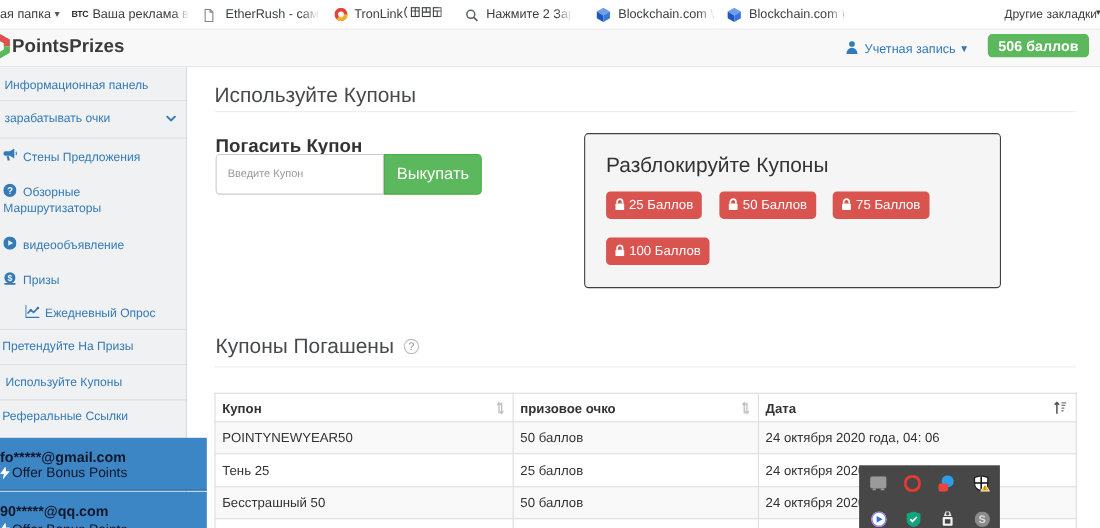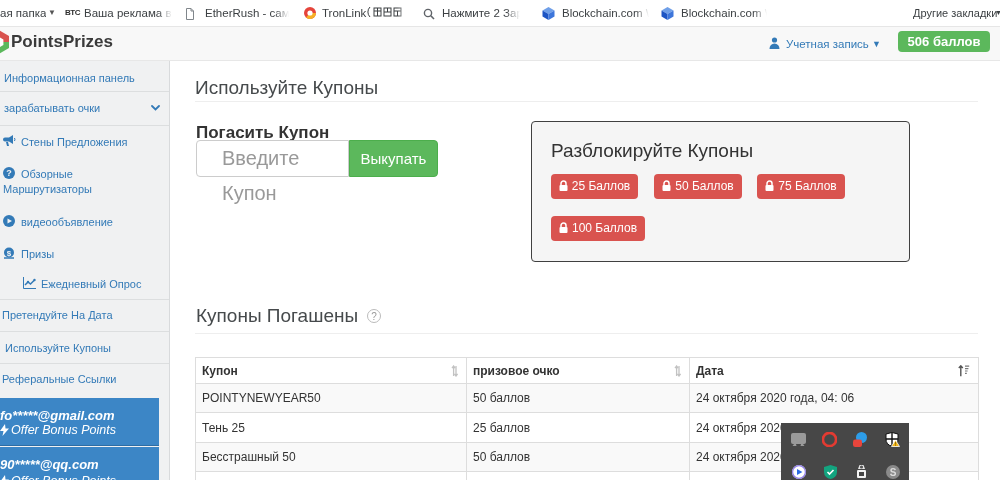--- a/index.html
+++ b/index.html
@@ -25,29 +25,29 @@
   color:#337ab7; font-size:11.5px; }
 #ptsbtn { position:absolute; left:898px; top:4px; width:92px; height:21px; background:#5cb85c;
   border-radius:4px; color:#fff; font-size:13px; font-weight:bold; text-align:center;
   line-height:21px; }
 
 
 #sidebar { position:absolute; left:0; top:61px; width:170px; height:419px; background:#f0f1f2;
   border-right:1px solid #d8dadc; }
 .sb-item { position:absolute; left:0; width:169px; color:#337ab7; font-size:11px; }
 .sb-sep { position:absolute; left:0; width:169px; height:0; border-top:1px solid #dcdedf; }
-.sb-blue { position:absolute; left:0; width:159px; background:#3c86c6; color:#ffffff;font-style:italic; }
+.sb-blue { position:absolute; left:0; width:188px; background:#3c86c6; color:#0f172a; }
 
 
 .h2 { position:absolute; color:#464a4c; font-size:19px; }
 .hr { position:absolute; height:0; border-top:1px solid #eee; }
 #lbl { position:absolute; left:196px; top:123px; font-size:17px; font-weight:bold; color:#333; }
 #inp { position:absolute; left:196px; top:140px; width:153px; height:37px; background:#fff;
-  border:1px solid #ccc; border-radius:4px 0 0 4px; font-size:20px; color:#999;
-  line-height:35px; padding-left:25px; }
+  border:1px solid #ccc; border-radius:4px 0 0 4px; font-size:10px; color:#999;
+  line-height:35px; padding-left:10px; }
 #redeem { position:absolute; left:349px; top:140px; width:89px; height:37px; background:#5cb85c;
   border:1px solid #4cae4c; border-radius:0 4px 4px 0; color:#fff; font-size:15px;
   text-align:center; line-height:35px; }
 #well { position:absolute; left:531px; top:121px; width:379px; height:141px; background:#f5f5f5;
   border:1px solid #404040; border-radius:4px; }
 .rbtn { position:absolute; height:25px; background:#d9534f; border-radius:4px; color:#fff;
   font-size:12px; line-height:25px; text-align:center; }
 .lock { display:inline-block; vertical-align:-1px; margin-right:4px; }
 
 
@@ -156,21 +156,21 @@
           <text x="6" y="8.5" font-size="8" font-weight="bold" fill="#f0f1f2" text-anchor="middle" font-family="Liberation Sans">$</text>
           <path d="M1 11 h10" stroke="#337ab7" stroke-width="1.5"></path>
         </svg>Призы</div>
     <div class="sb-item" style="left:3px; top:216px;padding-left:20px;"><svg width="13" height="12" viewBox="0 0 13 12" style="vertical-align:-1px; margin-right:5px;">
           <path d="M0.5 0 V11.5 H13" stroke="#337ab7" fill="none"></path>
           <path d="M2 8 L5 5 L7.5 7 L11.5 3" stroke="#337ab7" stroke-width="1.5" fill="none"></path>
           <circle cx="5" cy="5" r="1.2" fill="#337ab7"></circle>
           <circle cx="11.5" cy="3" r="1.2" fill="#337ab7"></circle>
         </svg>Ежедневный Опрос</div>
     <div class="sb-sep" style="top:238px;"></div>
-    <div class="sb-item" style="left:2px; top:248px;">Претендуйте На Дата</div>
+    <div class="sb-item" style="left:2px; top:248px;">Претендуйте На Призы</div>
     <div class="sb-sep" style="top:270px;"></div>
     <div class="sb-item" style="left:5px; top:281px;">Используйте Купоны</div>
     <div class="sb-sep" style="top:302px;"></div>
     <div class="sb-item" style="left:2px; top:312px;">Реферальные Ссылки</div>
     <div class="sb-blue" style="top:337px; height:48px; border-bottom:1px solid #2e6da4;">
       <div style="position:absolute; left:0px; top:10px; font-size:13px; font-weight:bold;">fo*****@gmail.com</div>
       <div style="position:absolute; left:0px; top:24.5px; font-size:12.5px;"><svg width="9" height="12" viewBox="0 0 9 12" style="vertical-align:-2px; margin-right:2px;">
             <path d="M5 0 L0 7 H3.5 L2.5 12 L9 4.5 H5.5 z" fill="#fff"></path>
           </svg>Offer Bonus Points</div>
     </div>

